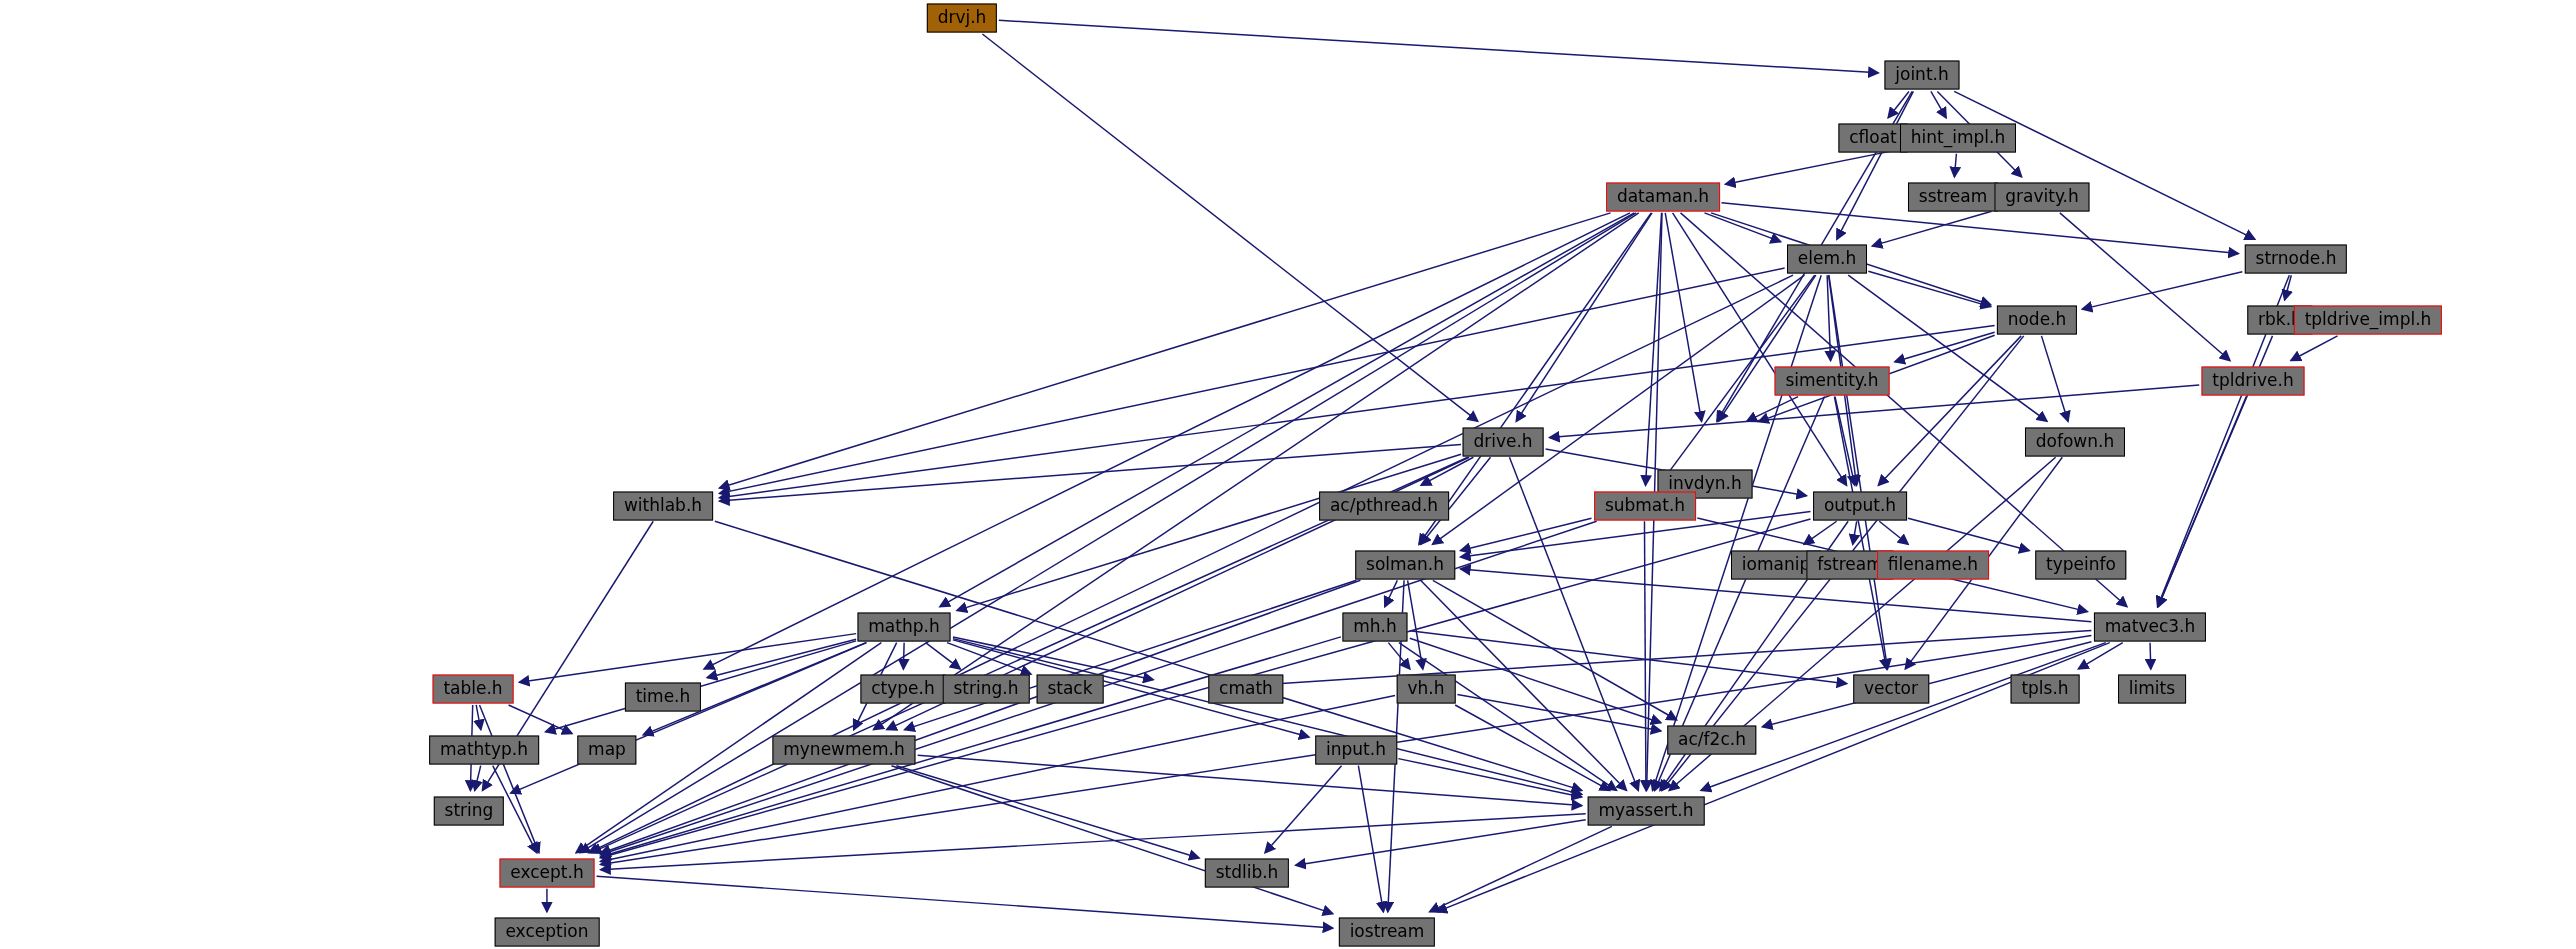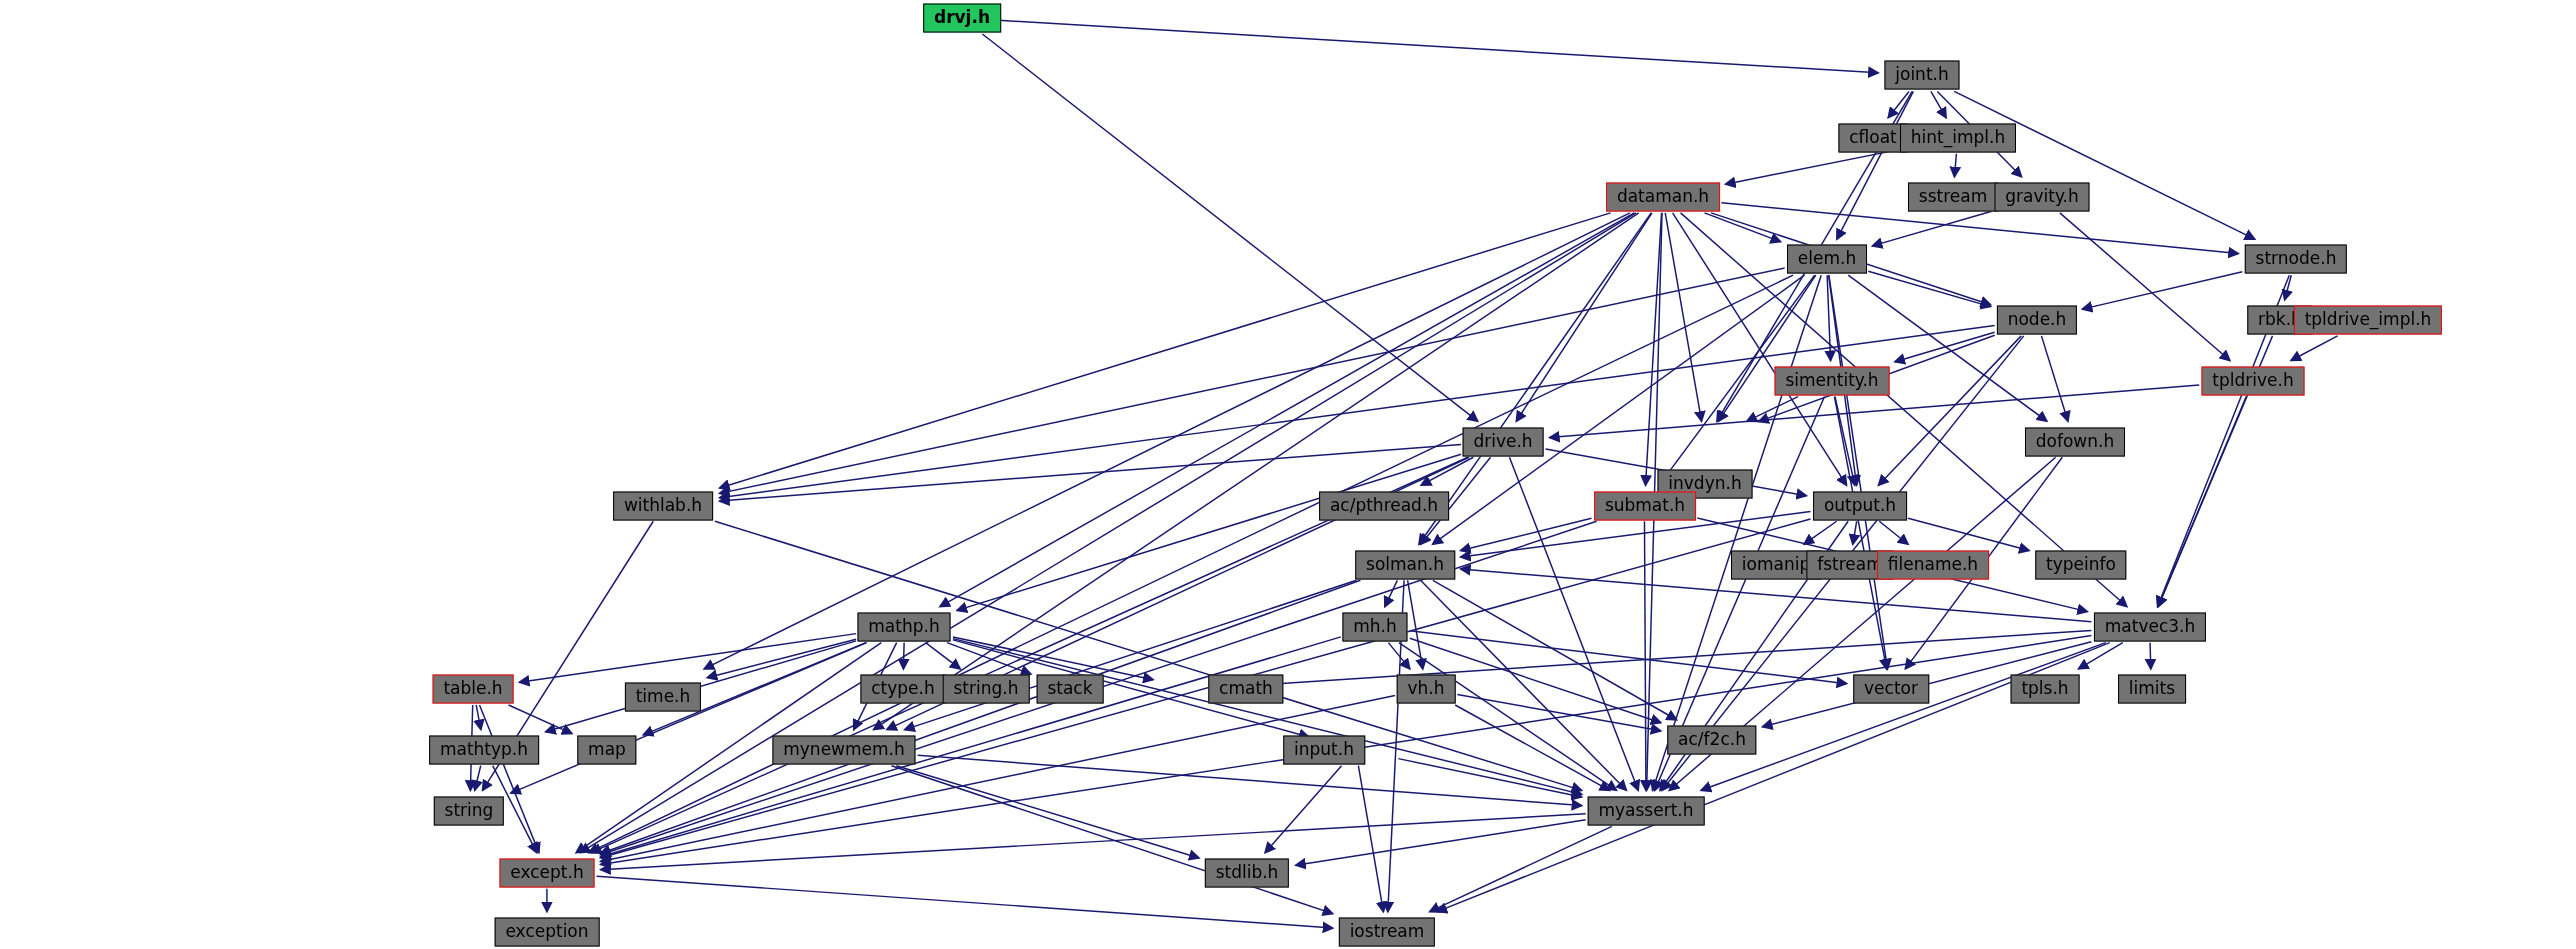--- a/index.html
+++ b/index.html
@@ -27,21 +27,21 @@
     border: 1.6px solid #000000;
     padding: 3.3px 9.8px 4.1px 9.8px;
     font-size: 17px;
     line-height: 1.15;
     white-space: nowrap;
     color: #000000;
     z-index: 2;
     box-sizing: border-box;
   }
   .node.red  { border-color: #ff0000; }
-  .node.root { background: #22c55e; font-weight: bold; }
+  .node.root { background: #a16207; }
 </style>
 </head>
 <body>
 
 <div id="graph">
   <svg id="edges-svg" width="2576" height="949" viewBox="0 0 3139 1157">
     <defs>
       <marker id="arrow" viewBox="0 0 10 10" refX="8.5" refY="5" markerWidth="8" markerHeight="8" orient="auto">
         <path d="M0,0 L10,5 L0,10 z" fill="#191970"></path>
       </marker>
@@ -214,21 +214,21 @@
     <div class="node plain" style="left: 986px; top: 689px;"><span>string.h</span></div>
     <div class="node plain" style="left: 1070px; top: 689px;"><span>stack</span></div>
     <div class="node plain" style="left: 1246px; top: 689px;"><span>cmath</span></div>
     <div class="node plain" style="left: 1426px; top: 689px;"><span>vh.h</span></div>
     <div class="node plain" style="left: 1891px; top: 689px;"><span>vector</span></div>
     <div class="node plain" style="left: 2045px; top: 689px;"><span>tpls.h</span></div>
     <div class="node plain" style="left: 2152px; top: 689px;"><span>limits</span></div>
     <div class="node plain" style="left: 484px; top: 750px;"><span>mathtyp.h</span></div>
     <div class="node plain" style="left: 607px; top: 750px;"><span>map</span></div>
     <div class="node plain" style="left: 844px; top: 750px;"><span>mynewmem.h</span></div>
-    <div class="node plain" style="left: 1324px; top: 750px;"><span>input.h</span></div>
+    <div class="node plain" style="left: 1356px; top: 750px;"><span>input.h</span></div>
     <div class="node plain" style="left: 1712px; top: 740px;"><span>ac/f2c.h</span></div>
     <div class="node plain" style="left: 469px; top: 811px;"><span>string</span></div>
     <div class="node plain" style="left: 1646px; top: 811px;"><span>myassert.h</span></div>
     <div class="node red" style="left: 547px; top: 873px;"><span>except.h</span></div>
     <div class="node plain" style="left: 1247px; top: 873px;"><span>stdlib.h</span></div>
     <div class="node plain" style="left: 547px; top: 932px;"><span>exception</span></div>
     <div class="node plain" style="left: 1387px; top: 932px;"><span>iostream</span></div>
   </div>
 
 

